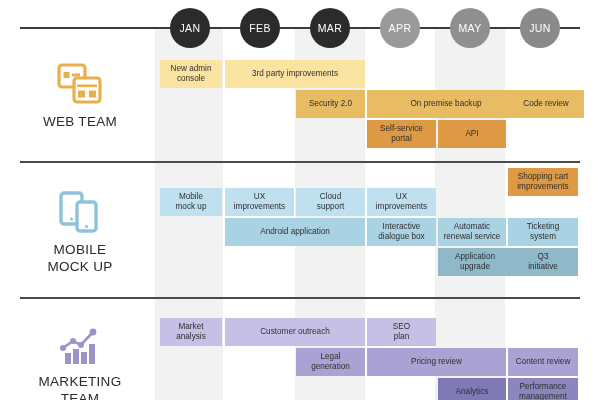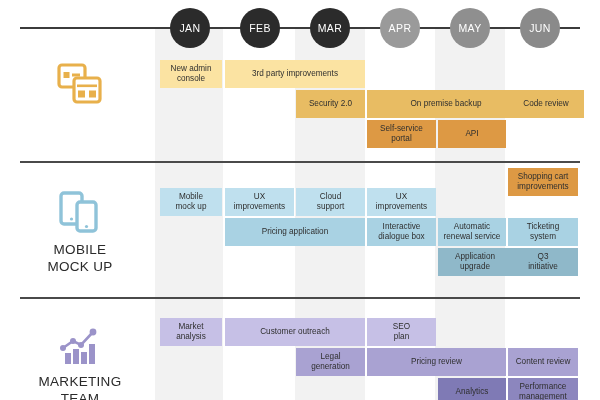--- a/index.html
+++ b/index.html
@@ -118,20 +118,21 @@
           <svg width="46" height="42" viewBox="0 0 46 42">
             <rect x="2" y="2" width="26" height="22" rx="3" fill="none" stroke="#E8B04B" stroke-width="3.2"></rect>
             <rect x="6.5" y="9" width="6" height="6" fill="#E8B04B"></rect>
             <rect x="15" y="10.5" width="8" height="3" fill="#E8B04B"></rect>
             <rect x="17" y="15" width="26" height="24" rx="3" fill="#fff" stroke="#E8B04B" stroke-width="3.2"></rect>
             <rect x="20" y="21.5" width="20" height="2.6" fill="#E8B04B"></rect>
             <rect x="21" y="27.5" width="7" height="7" fill="#E8B04B"></rect>
             <rect x="32" y="27.5" width="7" height="7" fill="#E8B04B"></rect>
           </svg>
         </div>
+        <div class="rail-label">WEB TEAM</div>
       </div>
       <div class="rail" style="top: 188px;">
         <div class="rail-icon">
           <svg width="44" height="44" viewBox="0 0 44 44">
             <rect x="3" y="3" width="21" height="31" rx="3" fill="none" stroke="#8FC3D9" stroke-width="3.4"></rect>
             <circle cx="13.5" cy="29" r="1.6" fill="#8FC3D9"></circle>
             <rect x="19" y="12" width="19" height="29" rx="3" fill="#fff" stroke="#8FC3D9" stroke-width="3.4"></rect>
             <circle cx="28.5" cy="36.5" r="1.6" fill="#8FC3D9"></circle>
           </svg>
         </div>
@@ -169,21 +170,21 @@
       <div class="bar" style="left: 508px; top: 120px; width: 70px; background: rgb(221, 153, 68); margin-top: 48px;">Shopping cart
 improvements</div>
       <div class="bar" style="left: 160px; top: 188px; width: 62px; background: rgb(191, 224, 238);">Mobile
 mock up</div>
       <div class="bar" style="left: 225px; top: 188px; width: 69px; background: rgb(191, 224, 238);">UX
 improvements</div>
       <div class="bar" style="left: 296px; top: 188px; width: 69px; background: rgb(191, 224, 238);">Cloud
 support</div>
       <div class="bar" style="left: 367px; top: 188px; width: 69px; background: rgb(191, 224, 238);">UX
 improvements</div>
-      <div class="bar" style="left: 225px; top: 218px; width: 140px; background: rgb(169, 210, 227);">Pricing application</div>
+      <div class="bar" style="left: 225px; top: 218px; width: 140px; background: rgb(169, 210, 227);">Android application</div>
       <div class="bar" style="left: 367px; top: 218px; width: 69px; background: rgb(169, 210, 227);">Interactive
 dialogue box</div>
       <div class="bar" style="left: 438px; top: 218px; width: 68px; background: rgb(169, 210, 227);">Automatic
 renewal service</div>
       <div class="bar" style="left: 508px; top: 218px; width: 70px; background: rgb(169, 210, 227);">Ticketing
 system</div>
       <div class="bar" style="left: 438px; top: 248px; width: 74px; background: rgb(143, 184, 201);">Application
 upgrade</div>
       <div class="bar" style="left: 508px; top: 248px; width: 70px; background: rgb(143, 184, 201);">Q3
 initiative</div>

